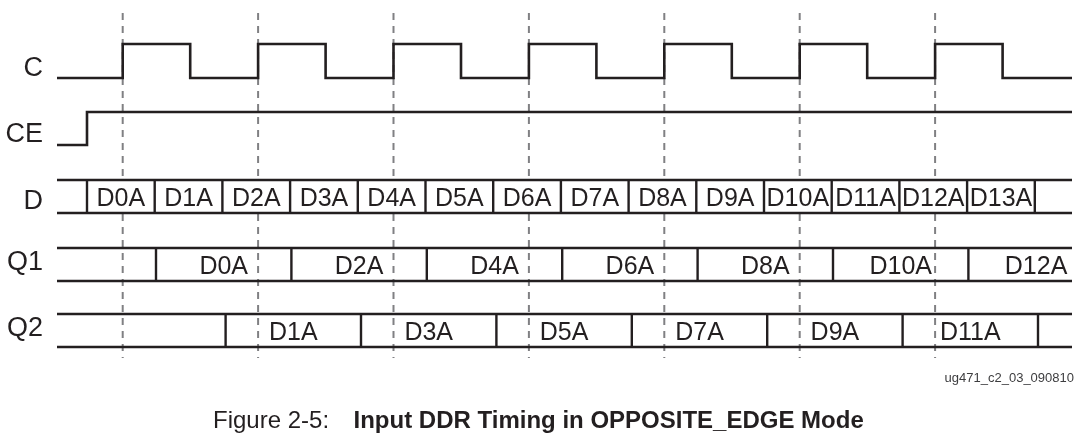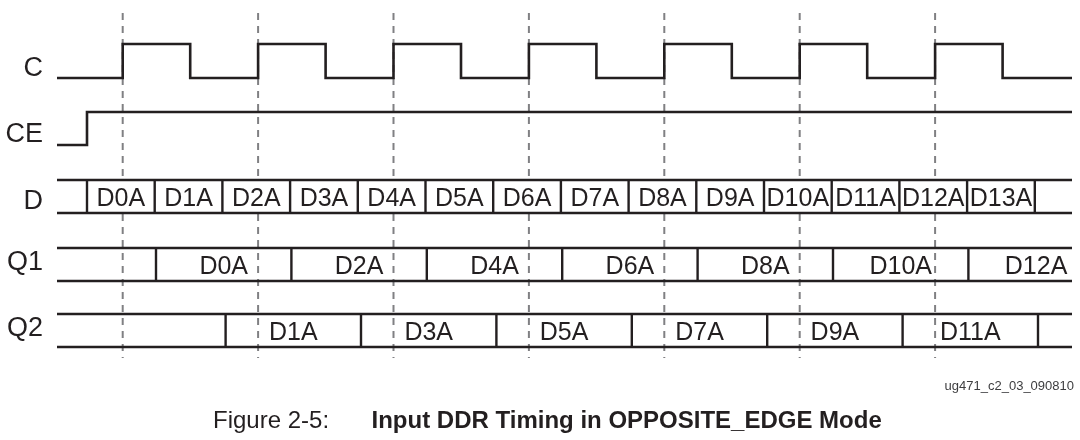--- a/index.html
+++ b/index.html
@@ -10,31 +10,30 @@
     font-family:"Liberation Sans", sans-serif;
     overflow:hidden;
   }
   #wave{position:absolute;left:0;top:0;}
   .watermark{
     position:absolute;
     right:6px;top:370px;
     font-size:13px;
     color:#3d3d3f;
     font-family:"Liberation Sans", sans-serif;
-    margin-top:8px;
   }
   .caption{
     position:absolute;
     left:213px;top:406px;
     white-space:nowrap;
     color:#231f20;
     font-family:"Liberation Sans", sans-serif;
   }
   .cap-label{font-size:24px;}
-  .cap-title{font-weight:bold;font-size:24px;margin-left:38px;}
+  .cap-title{font-weight:bold;font-size:24px;margin-left:20px;}
 </style>
 </head>
 <body>
 
 <div class="figure-wrap">
   <svg id="wave" width="1080" height="440" viewBox="0 0 1080 440">
       <line x1="122.7" y1="13" x2="122.7" y2="179" stroke="#808083" stroke-width="2" stroke-dasharray="7 6"></line>
       <line x1="122.7" y1="214" x2="122.7" y2="358" stroke="#808083" stroke-width="2" stroke-dasharray="7 6"></line>
       <line x1="258.1" y1="13" x2="258.1" y2="179" stroke="#808083" stroke-width="2" stroke-dasharray="7 6"></line>
       <line x1="258.1" y1="214" x2="258.1" y2="358" stroke="#808083" stroke-width="2" stroke-dasharray="7 6"></line>

